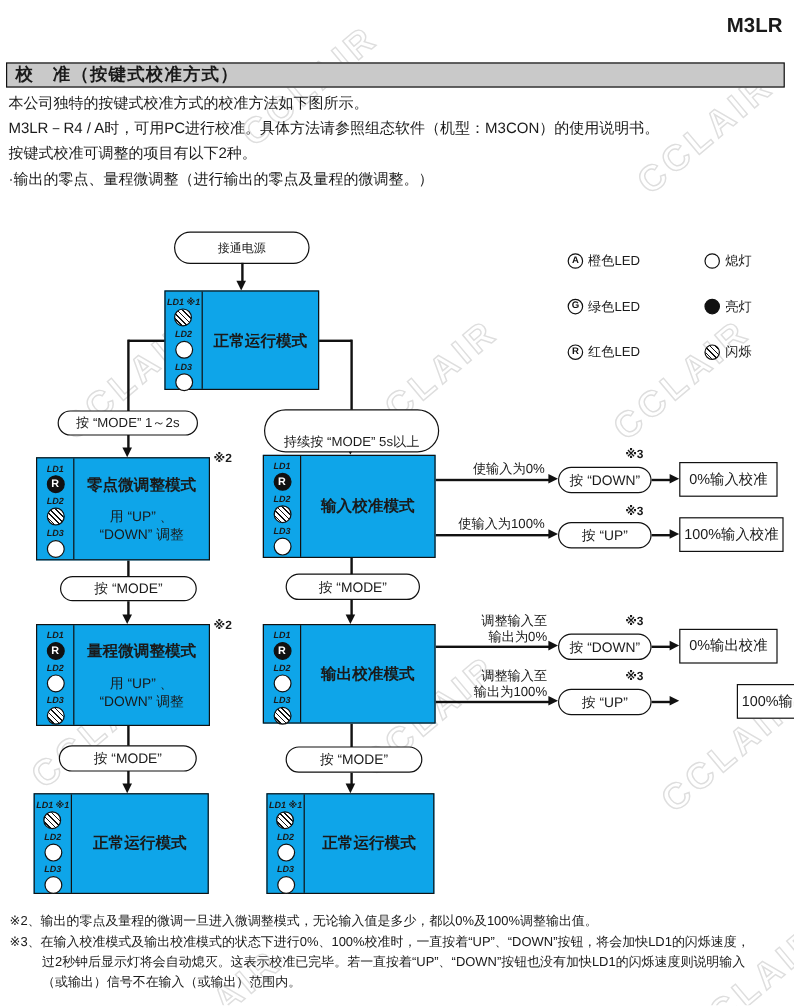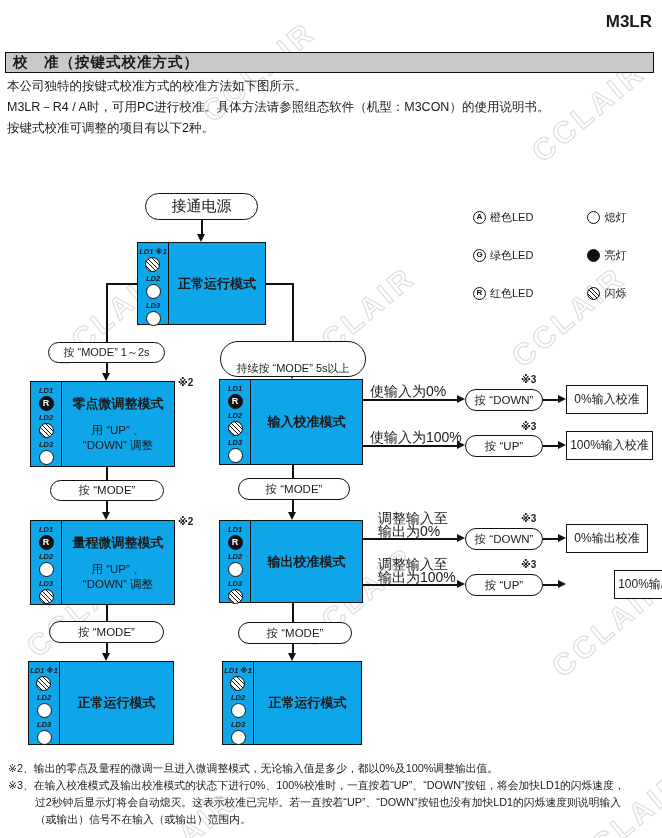--- a/index.html
+++ b/index.html
@@ -35,21 +35,21 @@
   .lc.on-r b{color:#fff;font-size:9px;}
   .lc.on-g{background:#111;}
   .lc.on-g b{color:#fff;font-size:7px;}
   .lc.sm{width:13px;height:13px;margin-top:0;}
   .fn-ic{width:11px;height:11px;border-width:1.2px;vertical-align:-2px;margin:0 1px;}
   .mmain{flex:1;display:flex;flex-direction:column;align-items:center;justify-content:center;text-align:center;}
   .mtitle{font-size:13px;font-weight:600;white-space:nowrap;}
   .msub{font-size:11.5px;white-space:nowrap;}
   .msub.first{margin-top:10px;}
   .note{position:absolute;font-size:10px;font-weight:600;}
-  .clabel{position:absolute;font-size:14px;line-height:13px;text-align:left;white-space:nowrap;}
+  .clabel{position:absolute;font-size:11px;line-height:13px;text-align:right;white-space:nowrap;}
   .clabel span{display:block;}
   
   .lgrow{position:absolute;display:flex;align-items:center;height:14px;}
   .lgrow .lbl{font-size:11px;margin-left:4px;}
   .lgrow .gap{width:54px;flex:none;}
   
   .fnotes{position:absolute;left:8px;top:760px;width:652px;font-size:10.8px;line-height:17px;}
   .fnotes p{margin:0;white-space:nowrap;}
   .fn-ind{padding-left:27px;}
 </style>
@@ -71,20 +71,21 @@
 
   <div class="model">M3LR</div>
   <div class="titlebar">
     <span>校　准（按键式校准方式）</span>
   </div>
 
   <div class="intro">
     <p>本公司独特的按键式校准方式的校准方法如下图所示。</p>
     <p>M3LR－R4 / A时，可用PC进行校准。具体方法请参照组态软件（机型：M3CON）的使用说明书。</p>
     <p>按键式校准可调整的项目有以下2种。</p>
+    <p>·输出的零点、量程微调整（进行输出的零点及量程的微调整。）</p>
   </div>
 
   <div class="lgrow" style="left:473px;top:210px;">
     <span class="lc sm">
         <b>A</b>
       </span>
     <span class="lbl">橙色LED</span>
     <span class="gap"></span>
     <span class="lc sm off"></span>
     <span class="lbl">熄灯</span>
@@ -101,21 +102,21 @@
   <div class="lgrow" style="left:473px;top:286px;">
     <span class="lc sm">
         <b>R</b>
       </span>
     <span class="lbl">红色LED</span>
     <span class="gap"></span>
     <span class="lc sm blink"></span>
     <span class="lbl">闪烁</span>
   </div>
 
-  <div class="pill" style="left:145px;top:193px;width:113px;height:27px;font-size:15px;">
+  <div class="pill" style="left:145px;top:193px;width:113px;height:27px;font-size:10px;">
     <span>接通电源</span>
   </div>
 
   <i class="ln" style="left:201px;top:219px;width:1.5px;height:16px;"></i>
   <i class="ar-d" style="left:197px;top:234px;"></i>
   <i class="ln" style="left:107px;top:283px;width:31px;height:1.5px;"></i>
   <i class="ln" style="left:265px;top:283px;width:28px;height:1.5px;"></i>
   <i class="ln" style="left:106px;top:283px;width:1.5px;height:60px;"></i>
   <i class="ln" style="left:292px;top:283px;width:1.5px;height:60px;"></i>
   <i class="ln" style="left:106px;top:362px;width:1.5px;height:12px;"></i>

